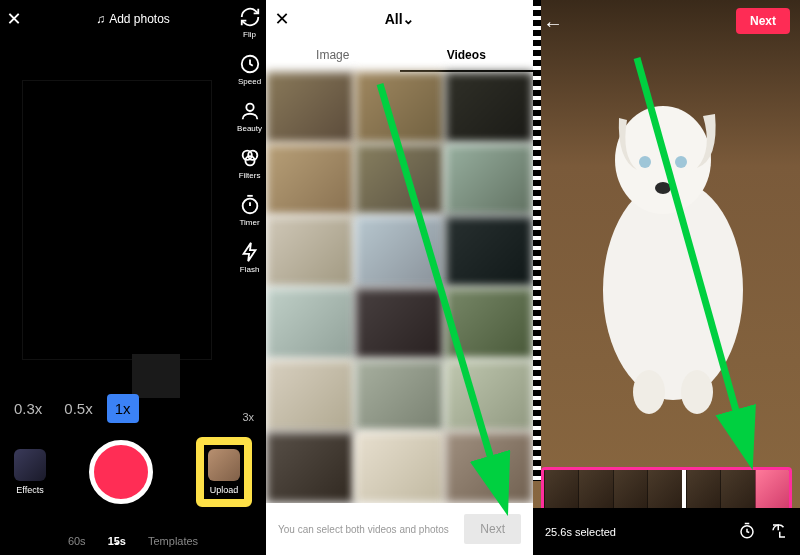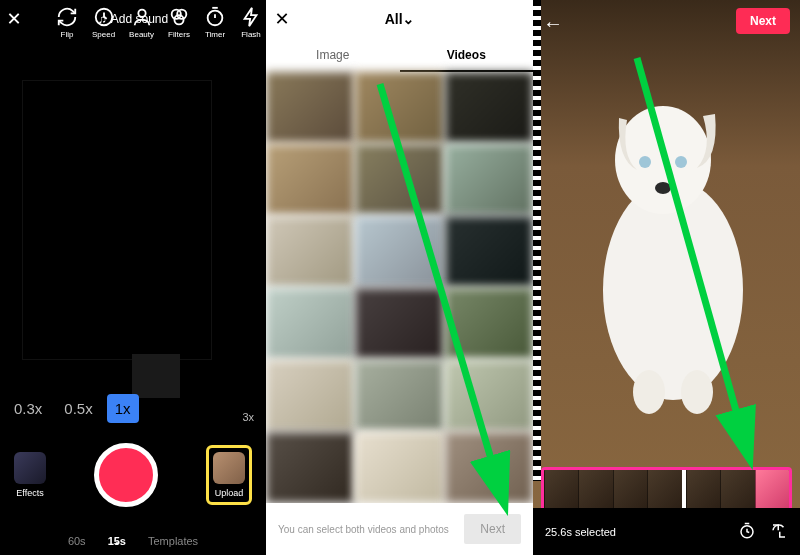--- a/index.html
+++ b/index.html
@@ -6,35 +6,35 @@
   body { width: 800px; height: 555px; display: flex; background: #000; overflow: hidden; }
   .panel { position: relative; height: 555px; overflow: hidden; }
   .panel1 { width: 266px; background: #000; }
   .panel2 { width: 267px; background: #fff; }
   .panel3 { width: 267px; background: #2b1f15; }
 
   
   .p1-top { position: absolute; top: 8px; left: 0; right: 0; display: flex; align-items: center; color: #fff; }
   .p1-close { width: 28px; text-align: center; font-size: 18px; }
   .p1-addsound { flex: 1; text-align: center; font-size: 12px; display: flex; justify-content: center; align-items: center; gap: 4px; }
-  .p1-right-tools { position: absolute; right: 4px; top: 6px; display: flex; flex-direction: row; gap: 14px; align-items: center; color: #fff; }
+  .p1-right-tools { position: absolute; right: 4px; top: 6px; display: flex; flex-direction: column; gap: 14px; align-items: center; color: #fff; }
   .p1-tool { display: flex; flex-direction: column; align-items: center; font-size: 8px; gap: 2px; }
   .p1-tool svg { width: 22px; height: 22px; }
   .p1-viewport { position: absolute; top: 80px; left: 22px; width: 190px; height: 280px; background: #000; border: 1px solid #111; }
   .p1-zoom { position: absolute; bottom: 132px; left: 6px; display: flex; gap: 6px; align-items: flex-end; color: #bbb; font-size: 15px; }
   .zoom-chip { padding: 6px 8px; border-radius: 4px; }
   .zoom-chip.active { background: #3b82f6; color: #000; }
   .p1-zoom-extra { position: absolute; bottom: 132px; right: 12px; color: #bbb; font-size: 11px; }
   .p1-viewport-bump { position: absolute; bottom: 157px; left: 132px; width: 48px; height: 44px; background: #1a1a1a; }
   .p1-bottom { position: absolute; bottom: 48px; left: 0; right: 0; display: flex; align-items: center; justify-content: space-between; padding: 0 14px; }
   .effects-btn, .upload-btn { display: flex; flex-direction: column; align-items: center; gap: 4px; color: #fff; font-size: 9px; }
   .effects-thumb { width: 32px; height: 32px; background: linear-gradient(135deg,#3a3a5a,#1a1a2a); border-radius: 6px; }
   .upload-thumb { width: 32px; height: 32px; background: linear-gradient(135deg,#b89070,#806048); border-radius: 6px; }
   .record-btn { width: 64px; height: 64px; border-radius: 50%; background: #ff2d55; border: 5px solid #fff; }
-  .upload-highlight { border: 3px solid #fde047; border-radius: 6px; padding: 4px; }
+  .upload-highlight { border: 8px solid #fde047; border-radius: 6px; padding: 4px; }
   .p1-tabs { position: absolute; bottom: 8px; left: 0; right: 0; display: flex; gap: 22px; justify-content: center; color: #888; font-size: 11px; }
   .p1-tabs .active { color: #fff; font-weight: 600; }
   .dot { position: absolute; bottom: 2px; left: 50%; transform: translateX(-50%); width: 3px; height: 3px; border-radius: 50%; background: #fff; }
 
   
   .p2-top { position: absolute; top: 8px; left: 0; right: 0; display: flex; align-items: center; }
   .p2-close { width: 32px; text-align: center; font-size: 18px; color: #000; }
   .p2-title { flex: 1; text-align: center; font-size: 14px; font-weight: 600; color: #000; display: flex; justify-content: center; align-items: center; }
   .p2-tabs { position: absolute; top: 40px; left: 0; right: 0; display: flex; }
   .p2-tab { flex: 1; text-align: center; font-size: 12px; padding: 8px 0; color: #666; }
@@ -69,21 +69,21 @@
   .arrow2 { position: absolute; top: 50px; left: 96px; pointer-events: none; }
 </style>
 </head>
 <body>
 
 <div class="panel panel1">
   <div class="p1-top">
     <div class="p1-close">✕</div>
     <div class="p1-addsound">
       <span>♫</span>
-      <span>Add sound</span>
+      <span>Add photos</span>
     </div>
     <div style="width:28px"></div>
   </div>
 
   <div class="p1-right-tools">
     <div class="p1-tool">
       <svg viewBox="0 0 24 24" fill="none" stroke="#fff" stroke-width="2">
           <path d="M3 12a9 9 0 0 1 15-6.7L21 8"></path>
           <path d="M21 3v5h-5"></path>
           <path d="M21 12a9 9 0 0 1-15 6.7L3 16"></path>

